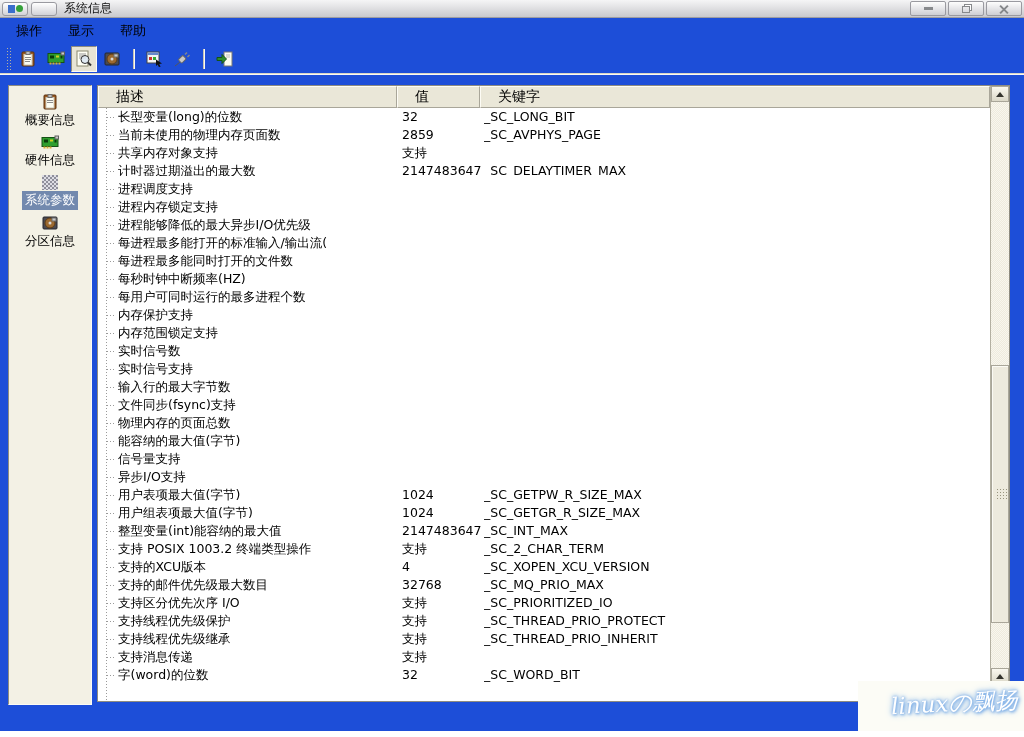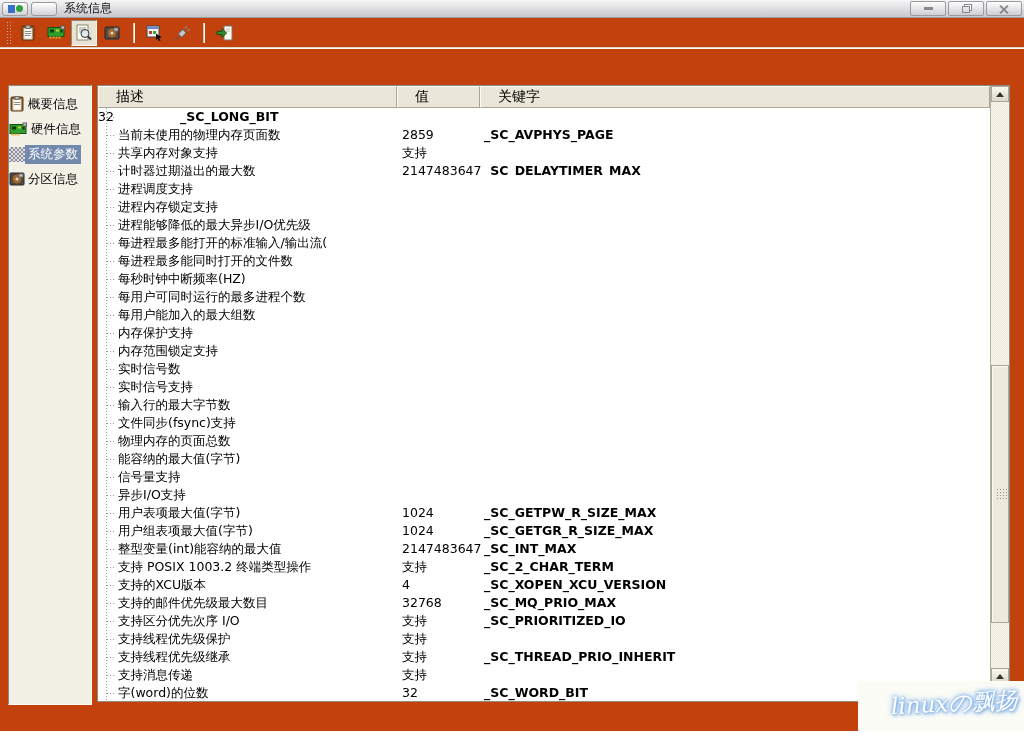--- a/index.html
+++ b/index.html
@@ -1,18 +1,18 @@
 <!DOCTYPE html>
 <html><head>
 <meta charset="utf-8">
 <style>
   * { margin:0; padding:0; box-sizing:border-box; }
   html,body { width:1024px; height:737px; overflow:hidden; }
   body { font-family:"DejaVu Sans", sans-serif; }
-  .window { position:relative; width:1024px; height:731px; background:#c2410c; overflow:hidden; }
+  .window { position:relative; width:1024px; height:731px; background:#1d4ed8; overflow:hidden; }
 
   
   .titlebar { height:18px; background:linear-gradient(#f5f5f6,#c9c9cd); border-bottom:1px solid #9d9da1;
               display:flex; align-items:center; padding:0 2px; }
   .tb-btn { height:14px; width:26px; border:1px solid #9a9aa0; border-radius:3px;
             background:linear-gradient(#ffffff,#d2d2d7); margin-right:3px;
             display:flex; align-items:center; justify-content:center; }
   .appicon-a { width:7px; height:8px; background:#3a6ecc; display:inline-block; margin-right:1px; }
   .appicon-b { width:7px; height:7px; background:#35a13a; border-radius:50%; display:inline-block; }
   .tb-title { font-size:12px; color:#111; margin-left:4px; }
@@ -38,21 +38,21 @@
       background:repeating-linear-gradient(to bottom,#b4b1a2 0 1px,transparent 1px 3px),
                  repeating-linear-gradient(to bottom,#b4b1a2 0 1px,transparent 1px 3px);
       background-size:1px 100%,1px 100%; background-position:1px 0,4px 0; background-repeat:no-repeat; }
   .tool-btn { width:26px; height:26px; display:flex; align-items:center; justify-content:center; margin-right:2px; }
   .tool-btn.active { border:1px solid; border-color:#8e8c80 #fcfbf4 #fcfbf4 #8e8c80; background:#e7e4d5; }
   .tool-sep { width:0; height:20px; border-left:1px solid #c6c3b4; border-right:1px solid #fbfaf3; margin:0 6px; }
 
   
   .sidebar { position:absolute; left:8px; top:85px; width:84px; height:620px; background:#f3f1e5;
              border:1px solid; border-color:#8e8c80 #fcfbf4 #fcfbf4 #8e8c80; padding-top:8px; }
-  .side-item { display:flex; flex-direction:row; align-items:center; margin-bottom:5px; }
+  .side-item { display:flex; flex-direction:column; align-items:center; margin-bottom:5px; }
   .side-label { font-size:12.5px; color:#000; margin-top:1px; padding:1px 3px; white-space:nowrap; }
   .side-item.selected .side-label { background:#7289ae; color:#fff; }
   .dither-icon { width:16px; height:15px;
       background:repeating-conic-gradient(#8f8f9b 0 25%, #dddde4 0 50%); background-size:4px 4px; }
 
   
   .tablepanel { position:absolute; left:97px; top:85px; width:913px; height:617px; background:#fff;
                 border:1px solid #8e8c80; }
   .thead { display:flex; height:22px; margin-right:19px; position:relative; z-index:2; }
   .th { background:#eae7d8; border-top:1px solid #fdfcf5; border-left:1px solid #fdfcf5;
@@ -61,21 +61,21 @@
   .th-desc { width:299px; } .th-val { width:83px; } .th-key { flex:1; }
   .tbody { position:absolute; top:22px; left:0; right:19px; bottom:0; overflow:hidden; }
   .tree-vline { position:absolute; left:8px; top:0; height:594px; width:1px;
       background:repeating-linear-gradient(to bottom,#9a9a9a 0 1px,transparent 1px 3px); }
   .trow { position:relative; height:18px; display:flex; font-size:12.5px; line-height:17px; color:#000; }
   .trow:before { content:""; position:absolute; left:9px; top:9px; width:8px; height:1px;
       background:repeating-linear-gradient(to right,#9a9a9a 0 1px,transparent 1px 3px); }
   .trow.clipped { height:14px; overflow:hidden; margin-bottom:4px; }
   .c-desc { margin-left:20px; width:284px; white-space:nowrap; overflow:hidden; }
   .c-value { width:82px; white-space:nowrap; overflow:hidden; }
-  .c-key { flex:1; white-space:nowrap; overflow:hidden;font-weight:bold; }
+  .c-key { flex:1; white-space:nowrap; overflow:hidden; }
 
   
   .scrollbar { position:absolute; top:0; right:0; bottom:0; width:19px; border-left:1px solid #b3b0a1;
       background:repeating-conic-gradient(#f8f6ee 0 25%, #eeebdd 0 50%); background-size:2px 2px; }
   .step { position:absolute; left:0; width:18px; height:16px; background:linear-gradient(#faf8ef,#dbd8c8);
           border:1px solid #a9a699; display:flex; align-items:center; justify-content:center; }
   .step-top { top:0; } .step-up2 { bottom:17px; } .step-down { bottom:0; }
   .arr-up { width:0; height:0; border-left:4px solid transparent; border-right:4px solid transparent; border-bottom:5px solid #34342e; }
   .arr-down { width:0; height:0; border-left:4px solid transparent; border-right:4px solid transparent; border-top:5px solid #34342e; }
   .thumb { position:absolute; left:0; width:18px; top:279px; height:258px; background:#edeadd;
@@ -108,20 +108,25 @@
         </div>
       <div class="tb-ctl">
           <span class="glyph-max"></span>
         </div>
       <div class="tb-ctl">
           <span class="glyph-close"></span>
         </div>
     </div>
   </div>
 
+  <div class="menubar">
+    <span class="menu-item">操作</span>
+    <span class="menu-item">显示</span>
+    <span class="menu-item">帮助</span>
+  </div>
 
   <div class="toolbar">
     <div class="tool-grip"></div>
 
     <div class="tool-btn">
       <svg width="16" height="16" viewBox="0 0 16 16">
         <rect x="2" y="1" width="12" height="14" rx="1" fill="#9c5a1e" stroke="#5a3210"></rect>
         <rect x="4" y="3.5" width="8" height="10.5" fill="#fdfdf2" stroke="#c9c6b8"></rect>
         <rect x="6" y="0.5" width="4" height="3" fill="#bcbcbc" stroke="#707070"></rect>
         <line x1="5" y1="6.5" x2="11" y2="6.5" stroke="#8a8a8a"></line>
@@ -238,20 +243,21 @@
 
   <div class="tablepanel">
     <div class="thead">
       <div class="th th-desc">描述</div>
       <div class="th th-val">值</div>
       <div class="th th-key">关键字</div>
     </div>
     <div class="tbody">
       <div class="tree-vline"></div>
     <div class="trow">
+          <span class="c-desc">长型变量(long)的位数</span>
           <span class="c-value">32</span>
           <span class="c-key">_SC_LONG_BIT</span>
         </div>
         <div class="trow">
           <span class="c-desc">当前未使用的物理内存页面数</span>
           <span class="c-value">2859</span>
           <span class="c-key">_SC_AVPHYS_PAGE</span>
         </div>
         <div class="trow">
           <span class="c-desc">共享内存对象支持</span>
@@ -291,25 +297,20 @@
           <span class="c-desc">每秒时钟中断频率(HZ)</span>
           <span class="c-value"></span>
           <span class="c-key"></span>
         </div>
         <div class="trow">
           <span class="c-desc">每用户可同时运行的最多进程个数</span>
           <span class="c-value"></span>
           <span class="c-key"></span>
         </div>
         <div class="trow">
-          <span class="c-desc">每用户能加入的最大组数</span>
-          <span class="c-value"></span>
-          <span class="c-key"></span>
-        </div>
-        <div class="trow">
           <span class="c-desc">内存保护支持</span>
           <span class="c-value"></span>
           <span class="c-key"></span>
         </div>
         <div class="trow">
           <span class="c-desc">内存范围锁定支持</span>
           <span class="c-value"></span>
           <span class="c-key"></span>
         </div>
         <div class="trow">
@@ -383,20 +384,21 @@
           <span class="c-key">_SC_MQ_PRIO_MAX</span>
         </div>
         <div class="trow">
           <span class="c-desc">支持区分优先次序 I/O</span>
           <span class="c-value">支持</span>
           <span class="c-key">_SC_PRIORITIZED_IO</span>
         </div>
         <div class="trow">
           <span class="c-desc">支持线程优先级保护</span>
           <span class="c-value">支持</span>
+          <span class="c-key">_SC_THREAD_PRIO_PROTECT</span>
         </div>
         <div class="trow">
           <span class="c-desc">支持线程优先级继承</span>
           <span class="c-value">支持</span>
           <span class="c-key">_SC_THREAD_PRIO_INHERIT</span>
         </div>
         <div class="trow">
           <span class="c-desc">支持消息传递</span>
           <span class="c-value">支持</span>
         </div>

